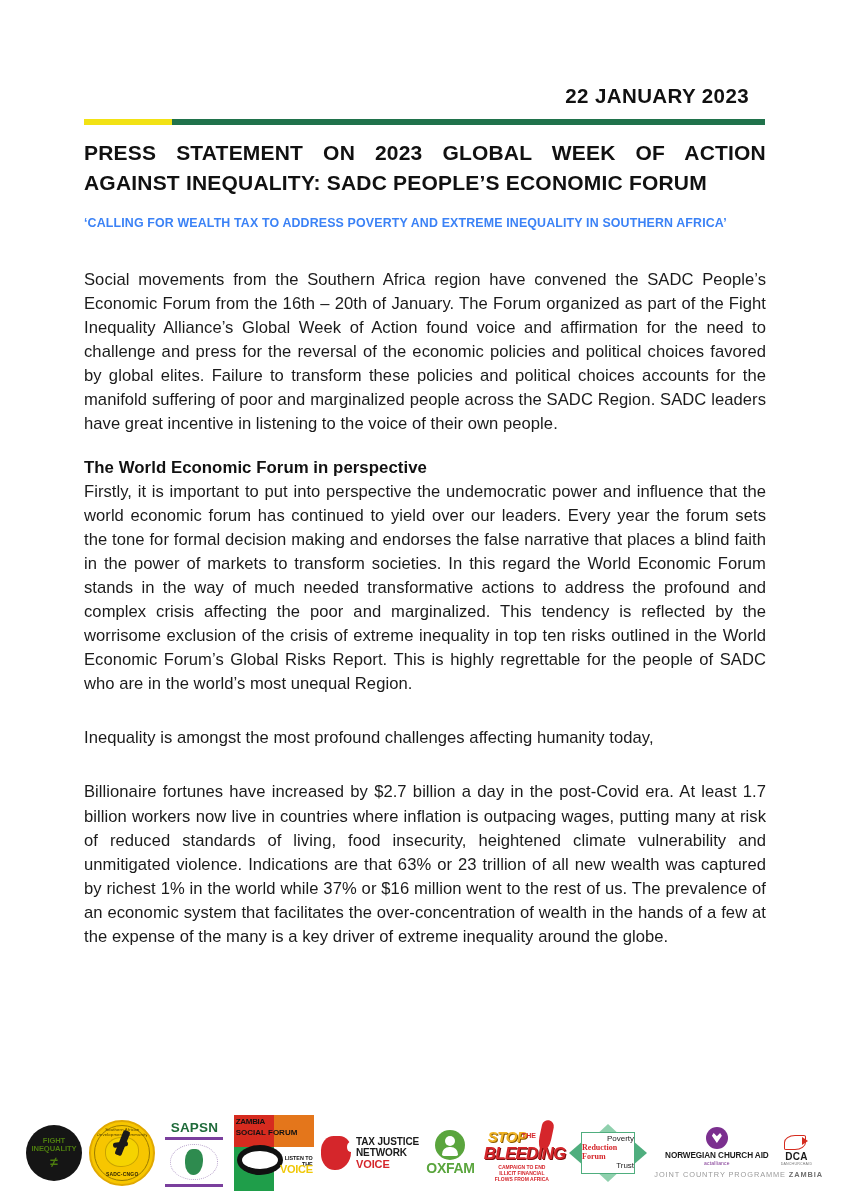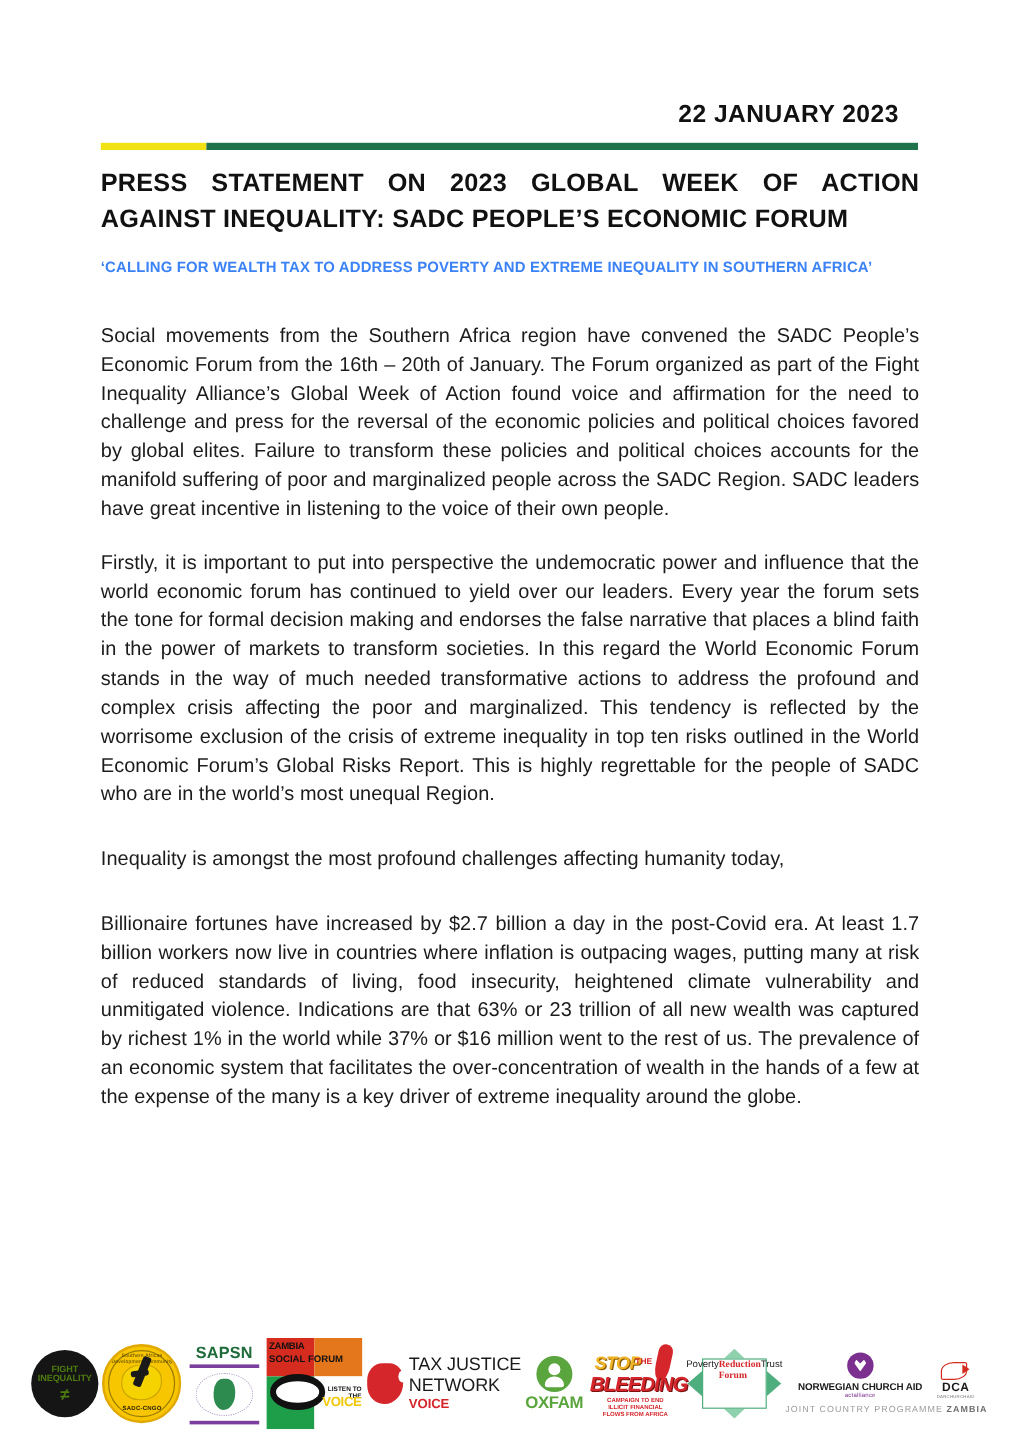--- a/index.html
+++ b/index.html
@@ -324,21 +324,21 @@
   .tjna .afrmap::after{
     content:"";
     position:absolute; right:-3px; top:6px;
     width:7px; height:10px; background:#ffffff;
     border-radius:50%;
   }
   .tjna .tx {
     line-height: 1.12;
   }
   .tjna .l1, .tjna .l2 {
-    font-size: 15px; font-weight: normal; color: #1a1a1a; letter-spacing: -0.1px;
+    font-size: 10px; font-weight: bold; color: #1a1a1a; letter-spacing: -0.1px;
   }
   .tjna .l3 {
     font-size: 11px; font-weight: bold; color: #d5262b; letter-spacing: -0.1px;
   }
 
   
   .oxfam {
     display: flex; flex-direction: column; align-items: center; gap: 0;
   }
   .oxfam .mark {
@@ -408,21 +408,21 @@
     position:absolute; left:25px;
     width:0; height:0;
     border-left: 14px solid transparent;
     border-right: 14px solid transparent;
   }
   .prft .arr-t { top:0; border-bottom: 13px solid #8fd0ad; }
   .prft .arr-b { bottom:0; border-top: 13px solid #8fd0ad; }
   .prft .box {
     position:relative; width:52px; height:40px;
     background:#ffffff; border:1px solid #4fae7e;
-    display:flex; flex-direction:row; align-items:flex-start; justify-content:center;
+    display:flex; flex-direction:column; align-items:flex-end; justify-content:center;
     line-height:1.1; z-index:2;
   }
   .prft .p1 { font-size: 8px; color:#222; }
   .prft .p2 { font-size: 8px; font-weight:bold; color:#d5262b;font-family:Liberation Serif, serif; }
   .prft .p3 { font-size: 8px; color:#222; }
 
   
   .nca {
     display: flex;
     flex-direction: column;
@@ -489,20 +489,21 @@
   <div class="doc-title">
     <span class="t-line1">PRESS STATEMENT ON 2023 GLOBAL WEEK OF ACTION</span>
     <span class="t-line2">AGAINST INEQUALITY: SADC PEOPLE’S ECONOMIC FORUM</span>
   </div>
 
   <div class="doc-subtitle">‘CALLING FOR WEALTH TAX TO ADDRESS POVERTY AND EXTREME INEQUALITY IN SOUTHERN AFRICA’</div>
 
   <div class="body-area">
     <p class="para last-left">Social movements from the Southern Africa region have convened the SADC People’s Economic Forum from the 16th – 20th of January. The Forum organized as part of the Fight Inequality Alliance’s Global Week of Action found voice and affirmation for the need to challenge and press for the reversal of the economic policies and political choices favored by global elites. Failure to transform these policies and political choices accounts for the manifold suffering of poor and marginalized people across the SADC Region. SADC leaders have great incentive in listening to the voice of their own people.</p>
     <div class="gap-sm"></div>
+    <h2 class="sec-head">The World Economic Forum in perspective</h2>
     <p class="para last-left">Firstly, it is important to put into perspective the undemocratic power and influence that the world economic forum has continued to yield over our leaders. Every year the forum sets the tone for formal decision making and endorses the false narrative that places a blind faith in the power of markets to transform societies. In this regard the World Economic Forum stands in the way of much needed transformative actions to address the profound and complex crisis affecting the poor and marginalized. This tendency is reflected by the worrisome exclusion of the crisis of extreme inequality in top ten risks outlined in the World Economic Forum’s Global Risks Report. This is highly regrettable for the people of SADC who are in the world’s most unequal Region.</p>
     <div class="gap-md"></div>
     <p class="para last-left">Inequality is amongst the most profound challenges affecting humanity today,</p>
     <div class="gap-md"></div>
     <p class="para last-left">Billionaire fortunes have increased by $2.7 billion a day in the post-Covid era. At least 1.7 billion workers now live in countries where inflation is outpacing wages, putting many at risk of reduced standards of living, food insecurity, heightened climate vulnerability and unmitigated violence. Indications are that 63% or 23 trillion of all new wealth was captured by richest 1% in the world while 37% or $16 million went to the rest of us. The prevalence of an economic system that facilitates the over-concentration of wealth in the hands of a few at the expense of the many is a key driver of extreme inequality around the globe.</p>
   </div>
 
   <div class="footer-logos">
 
     <div class="logo">

